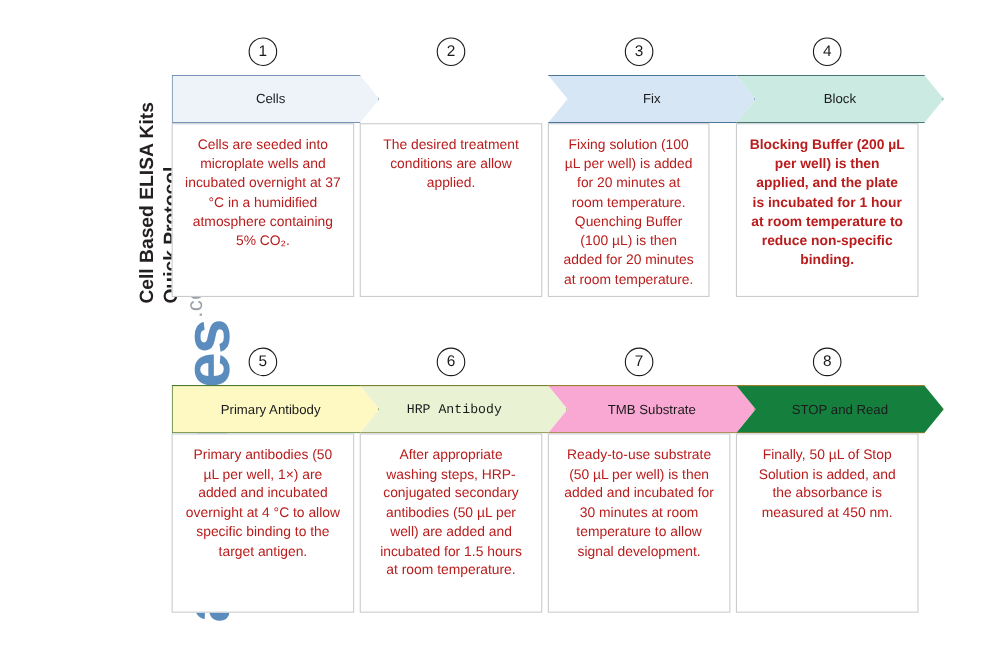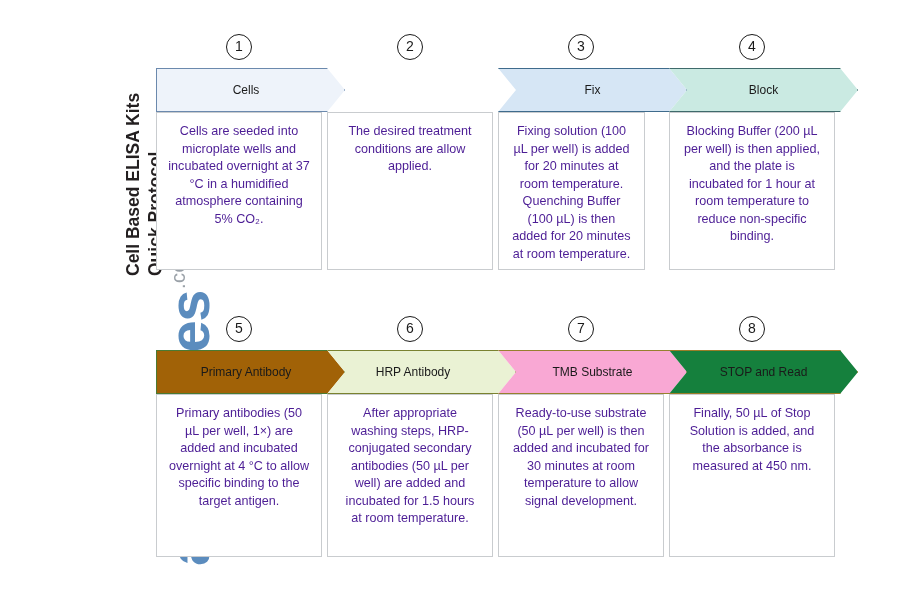--- a/index.html
+++ b/index.html
@@ -126,21 +126,21 @@
   }
   .panel {
     position: absolute;
     top: 0;
     box-sizing: border-box;
     background: #ffffff;
     border: 1px solid #c9cccf;
     padding: 10px 11px 0 11px;
     font-size: 12.6px;
     line-height: 17.5px;
-    color: #4c1d95;
+    color: #b91c1c;
     text-align: center;
   }
   #row-1 .panel { height: 158px; }
   #row-2 .panel { height: 163px; }
   .panel-text { display: block; }
 </style>
 </head>
 <body>
 
 <div class="side-title">
@@ -175,39 +175,39 @@
   <div class="panels">
       <div class="panel" style="left: 0px; width: 166px;">
         <span class="panel-text">Cells are seeded into microplate wells and incubated overnight at 37 °C in a humidified atmosphere containing 5% CO₂.</span>
       </div>
       <div class="panel" style="left: 171px; width: 166px;">
         <span class="panel-text">The desired treatment conditions are allow applied.</span>
       </div>
       <div class="panel" style="left: 342px; width: 147px;">
         <span class="panel-text">Fixing solution (100 µL per well) is added for 20 minutes at room temperature. Quenching Buffer (100 µL) is then added for 20 minutes at room temperature.</span>
       </div>
-      <div class="panel" style="left: 513px; width: 166px;">
+      <div class="panel" style="left: 513px; width: 166px; font-weight: bold;">
         <span class="panel-text">Blocking Buffer (200 µL per well) is then applied, and the plate is incubated for 1 hour at room temperature to reduce non-specific binding.</span>
       </div>
     </div>
 </div>
 
 <div class="flow-row" id="row-2">
   <div class="num-strip">
       <div class="num-circle" style="left: 70px;">5</div>
       <div class="num-circle" style="left: 241px;">6</div>
       <div class="num-circle" style="left: 412px;">7</div>
       <div class="num-circle" style="left: 583px;">8</div>
     </div>
   <div class="chev-strip">
-      <div class="chev" style="left: 0px; width: 189px; background: #a16207; border: 1.4px solid rgb(74, 122, 50); clip-path: polygon(0% 0%, calc(100% - 18px) 0%, 100% 50%, calc(100% - 18px) 100%, 0% 100%, 0% 0%);">
+      <div class="chev" style="left: 0px; width: 189px; background: #fef9c3; border: 1.4px solid rgb(74, 122, 50); clip-path: polygon(0% 0%, calc(100% - 18px) 0%, 100% 50%, calc(100% - 18px) 100%, 0% 100%, 0% 0%);">
         <span class="chev-label" style="margin-left: 0px; margin-right: 9px;">Primary Antibody</span>
       </div>
       <div class="chev" style="left: 171px; width: 189px; background: rgb(234, 242, 212); border: 1.4px solid rgb(122, 130, 48); clip-path: polygon(0% 0%, calc(100% - 18px) 0%, 100% 50%, calc(100% - 18px) 100%, 0% 100%, 18px 50%, 0% 0%);">
-        <span class="chev-label" style="margin-left: 9px; margin-right: 26px;">HRP Antibody</span>
+        <span class="chev-label" style="margin-left: 9px; margin-right: 26px; font-family: Liberation Mono, monospace;">HRP Antibody</span>
       </div>
       <div class="chev" style="left: 342px; width: 189px; background: #f9a8d4; border: 1.4px solid rgb(151, 128, 46); clip-path: polygon(0% 0%, calc(100% - 18px) 0%, 100% 50%, calc(100% - 18px) 100%, 0% 100%, 18px 50%, 0% 0%);">
         <span class="chev-label" style="margin-left: 9px; margin-right: 9px;">TMB Substrate</span>
       </div>
       <div class="chev" style="left: 513px; width: 189px; background: #15803d; border: 1.4px solid rgb(155, 125, 40); clip-path: polygon(0% 0%, calc(100% - 18px) 0%, 100% 50%, calc(100% - 18px) 100%, 0% 100%, 18px 50%, 0% 0%);">
         <span class="chev-label" style="margin-left: 9px; margin-right: 9px;">STOP and Read</span>
       </div>
     </div>
   <div class="panels">
       <div class="panel" style="left: 0px; width: 166px;">

